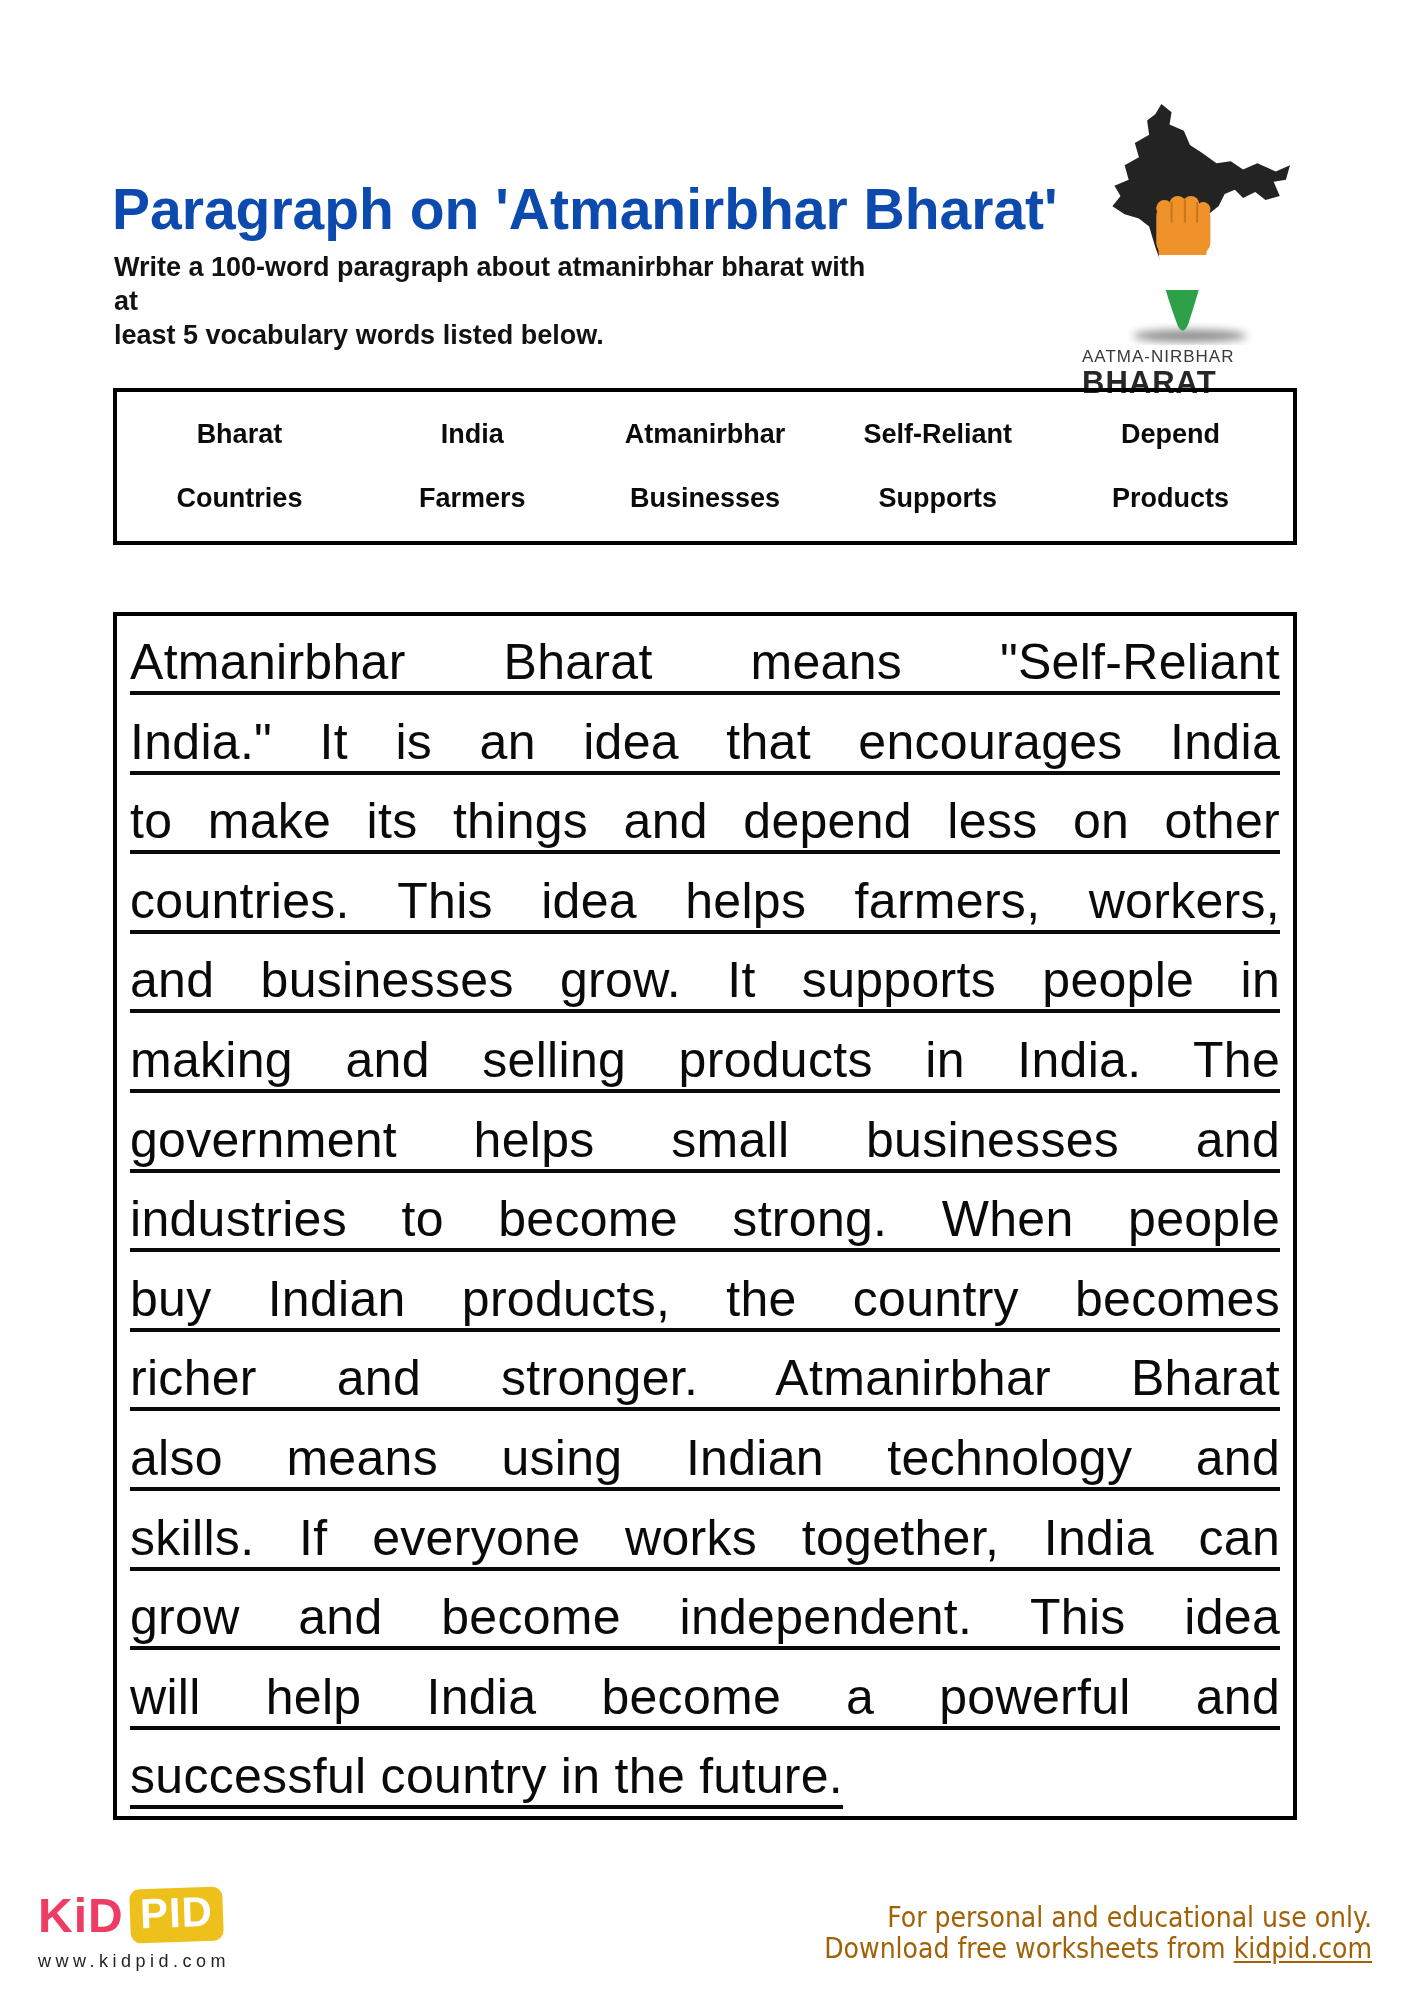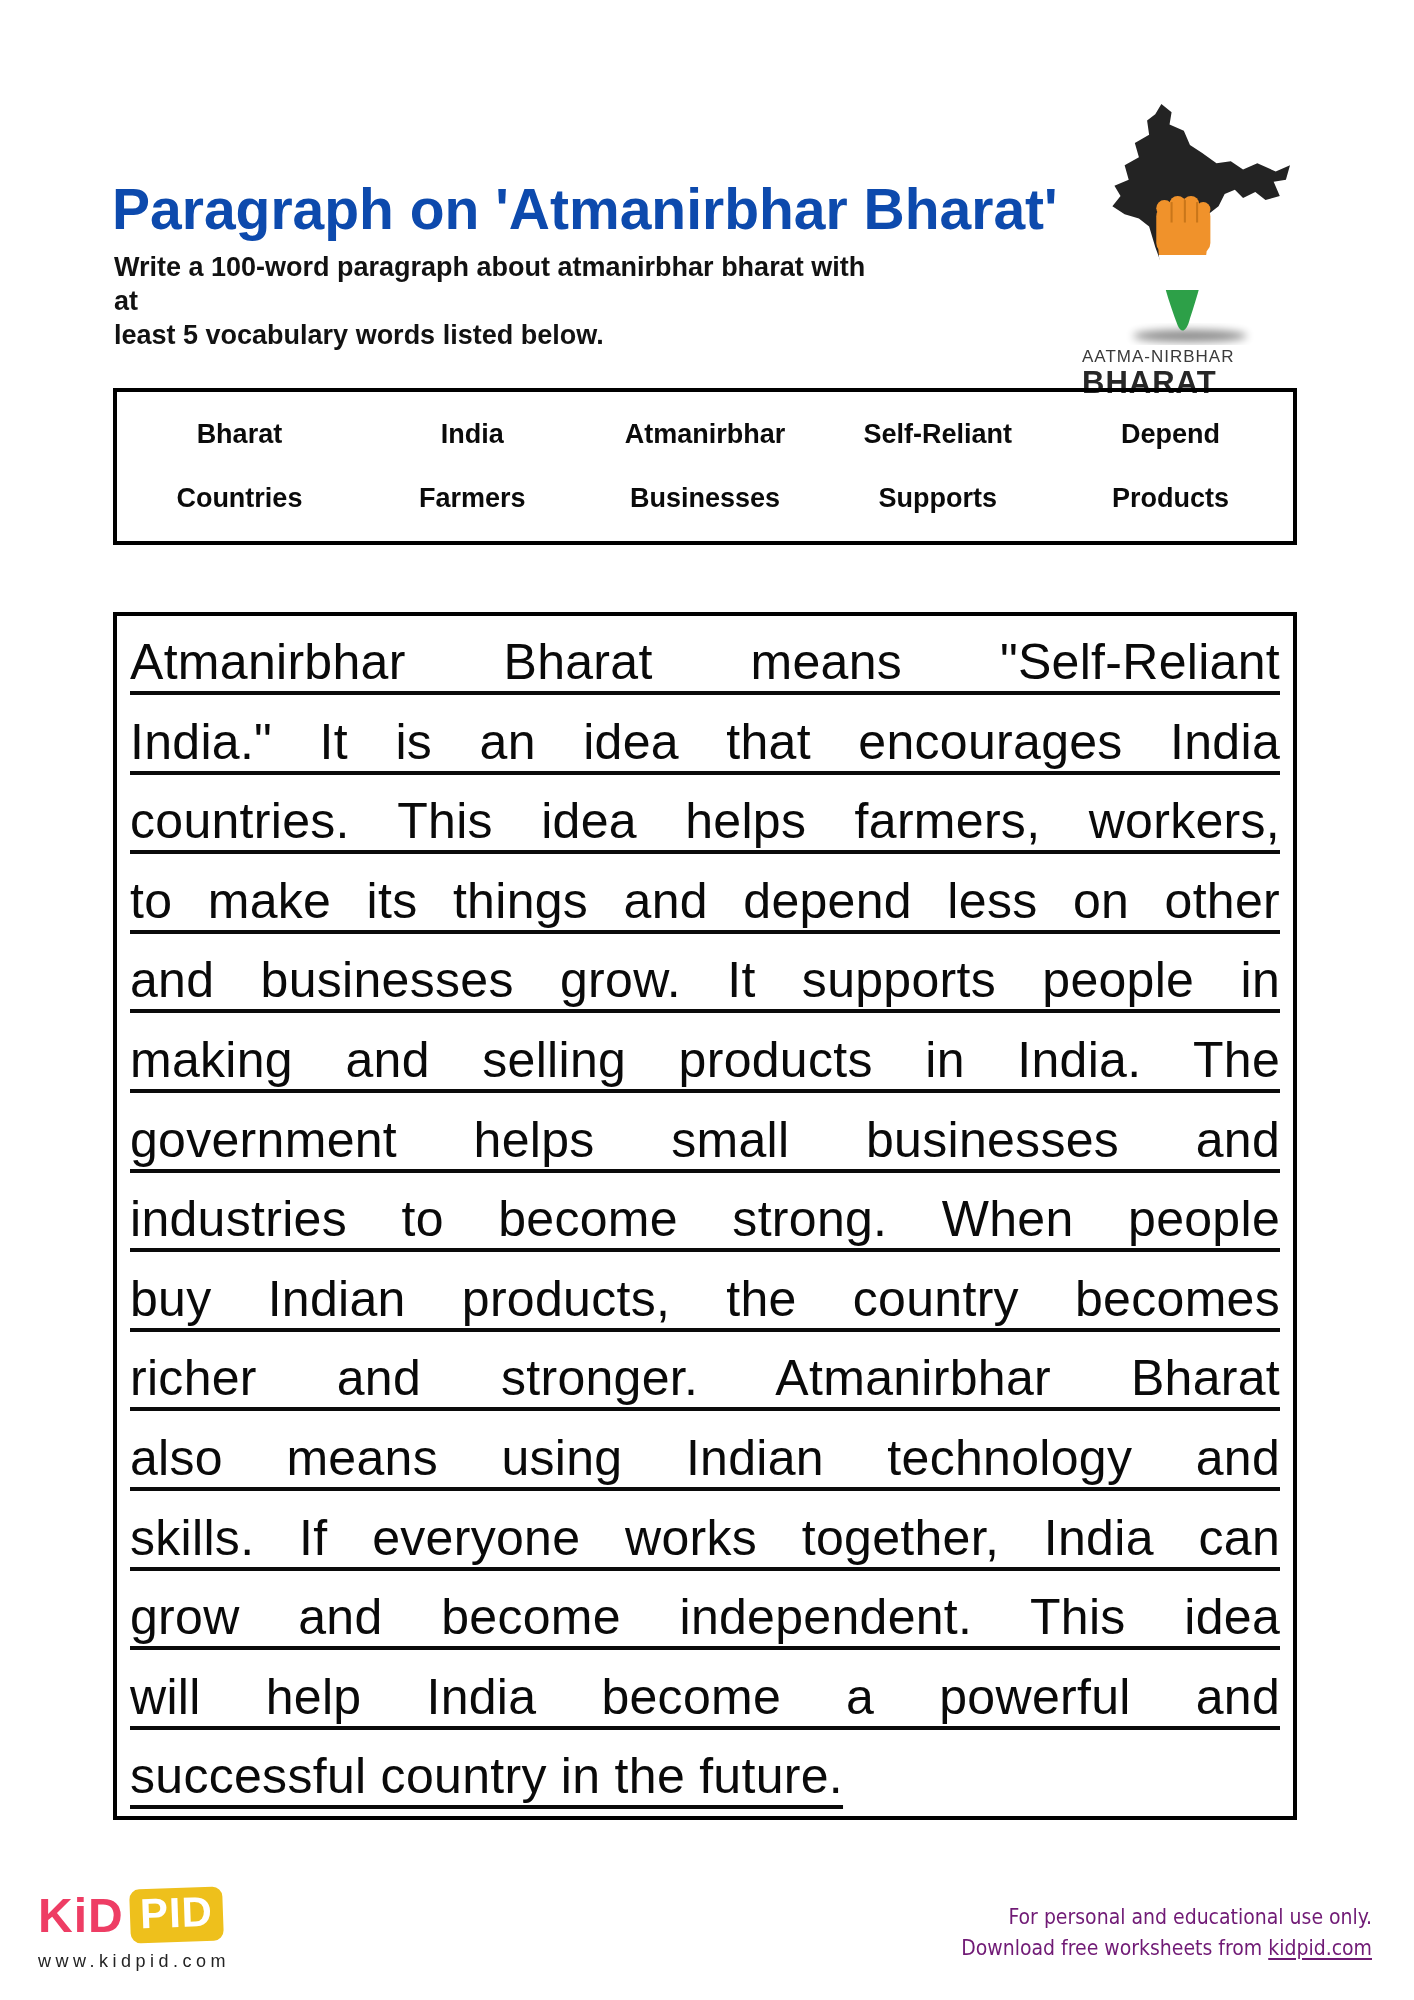--- a/index.html
+++ b/index.html
@@ -50,21 +50,21 @@
   .brand{display:flex;align-items:flex-start;gap:6px;}
   .brand-kid{font-size:48px;font-weight:800;color:#ee3d64;letter-spacing:1px;}
   .brand-pid{
     display:inline-block;background:#eec01c;color:#ffffff;border-radius:10px;
     font-size:42px;font-weight:800;padding:1px 10px 5px 10px;transform:rotate(-2deg);
     letter-spacing:1px;
   }
   .brand-site{margin-top:8px;font-size:18px;letter-spacing:4.5px;color:#232323;}
   .footer-right{
     position:absolute;right:42px;top:1902px;text-align:right;
-    font-size:21px;line-height:31px;color:#701a75;font-family:"DejaVu Sans",sans-serif;font-stretch:condensed;
+    font-size:28px;line-height:31px;color:#a16207;font-family:"DejaVu Sans",sans-serif;font-stretch:condensed;
   }
   .footer-link{text-decoration:underline;text-underline-offset:3px;cursor:pointer;}
 </style>
 </head>
 <body>
 
 <div class="page">
 
   <div class="title">Paragraph on 'Atmanirbhar Bharat'</div>
   <div class="subtitle">
@@ -122,22 +122,22 @@
     <span class="vocab-word">Countries</span>
     <span class="vocab-word">Farmers</span>
     <span class="vocab-word">Businesses</span>
     <span class="vocab-word">Supports</span>
     <span class="vocab-word">Products</span>
   </div>
 
   <div class="para-box">
     <div class="para-line">Atmanirbhar Bharat means "Self-Reliant</div>
     <div class="para-line">India." It is an idea that encourages India</div>
+    <div class="para-line">to make its things and depend less on other</div>
     <div class="para-line">countries. This idea helps farmers, workers,</div>
-    <div class="para-line">to make its things and depend less on other</div>
     <div class="para-line">and businesses grow. It supports people in</div>
     <div class="para-line">making and selling products in India. The</div>
     <div class="para-line">government helps small businesses and</div>
     <div class="para-line">industries to become strong. When people</div>
     <div class="para-line">buy Indian products, the country becomes</div>
     <div class="para-line">richer and stronger. Atmanirbhar Bharat</div>
     <div class="para-line">also means using Indian technology and</div>
     <div class="para-line">skills. If everyone works together, India can</div>
     <div class="para-line">grow and become independent. This idea</div>
     <div class="para-line">will help India become a powerful and</div>

